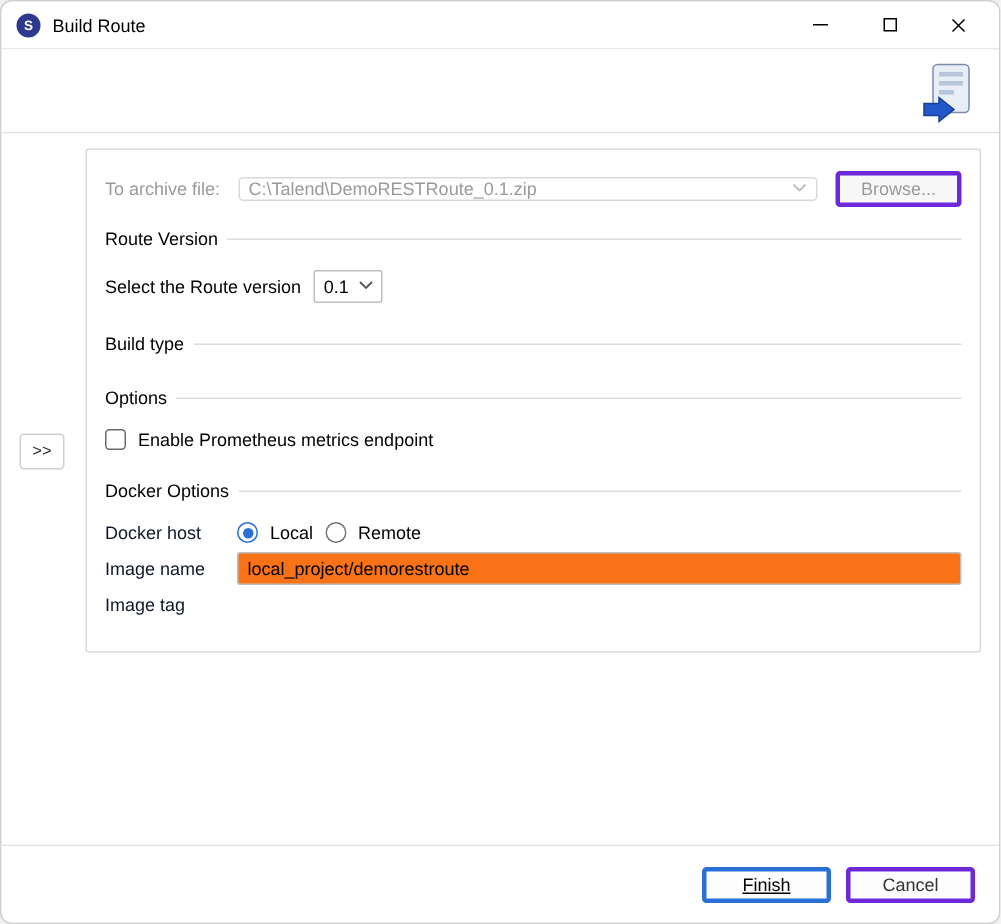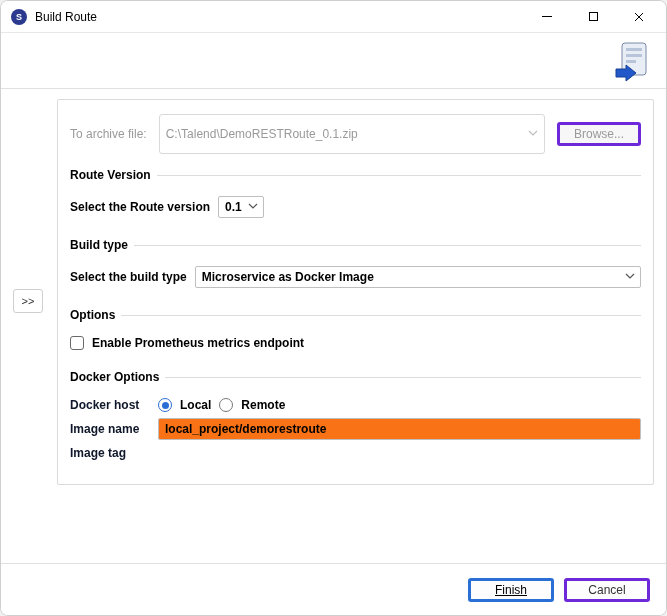--- a/index.html
+++ b/index.html
@@ -45,39 +45,39 @@
     background: #fff; display: flex; align-items: center; justify-content: center;
     font-size: 11px; color: #333;
   }
   .panel {
     flex: 1; border: 1px solid #d9d9d9; border-radius: 2px; background: #fff;
     padding: 10px 12px 12px 12px;
   }
   .row { display: flex; align-items: center; gap: 12px; margin: 4px 0; }
   .label-dim { color: #9a9a9a; }
   .input-disabled {
-    flex: 1; height: 40px; border: 1px solid #d9d9d9; border-radius: 3px;
+    flex: 1; height: 16px; border: 1px solid #d9d9d9; border-radius: 3px;
     background: #ffffff; color: #9a9a9a; padding: 0 20px 0 6px; position: relative;
     display: flex; align-items: center;
   }
   .input-disabled .dropchev {
     position: absolute; right: 6px; top: 50%; transform: translateY(-50%);
     color: #bdbdbd;
   }
   .btn {
     height: 24px; min-width: 76px; padding: 0 14px; border: 3px solid #6d28d9;
     border-radius: 3px; background: #fdfdfd; color: #333; display: inline-flex;
     align-items: center; justify-content: center;
   }
   .btn-disabled { color: #9a9a9a; background: #f7f7f7; }
   .btn-primary { border-color: #2a6fd6; color: #000; }
   .btn-primary .underline { text-decoration: underline; }
 
   fieldset.group {
-    border: 0; border-top: 1px solid #dcdcdc; margin: 14px 0 6px 0; padding: 8px 0 0 0; font-weight: bold;
+    border: 0; border-top: 1px solid #dcdcdc; margin: 14px 0 6px 0; padding: 8px 0 0 0;
   }
   fieldset.group > legend { padding: 0 6px 0 0; color: #000; }
   .field-row { display: flex; align-items: center; gap: 8px; margin: 6px 0; }
   .field-label { min-width: 118px; color: #0f172a; }
   .select {
     height: 22px; border: 1px solid #bfbfbf; border-radius: 2px; background: #fff;
     display: inline-flex; align-items: center; padding: 0 20px 0 6px; position: relative;
     color: #000;
   }
   .select.wide { flex: 1; }
@@ -168,31 +168,20 @@
                 <svg class="chev-svg" viewBox="0 0 10 10">
                     <path d="M1 3 L5 7 L9 3" fill="none" stroke="currentColor" stroke-width="1.2"></path>
                   </svg>
               </span>
             </div>
           </div>
         </fieldset>
 
         <fieldset class="group">
           <legend>Build type</legend>
-          <div class="field-row">
-            <span>Select the build type</span>
-            <div class="select wide">
-              <span>Microservice as Docker Image</span>
-              <span class="chev">
-                <svg class="chev-svg" viewBox="0 0 10 10">
-                    <path d="M1 3 L5 7 L9 3" fill="none" stroke="currentColor" stroke-width="1.2"></path>
-                  </svg>
-              </span>
-            </div>
-          </div>
         </fieldset>
 
         <fieldset class="group">
           <legend>Options</legend>
           <div class="field-row">
             <span class="checkbox"></span>
             <span>Enable Prometheus metrics endpoint</span>
           </div>
         </fieldset>
 

